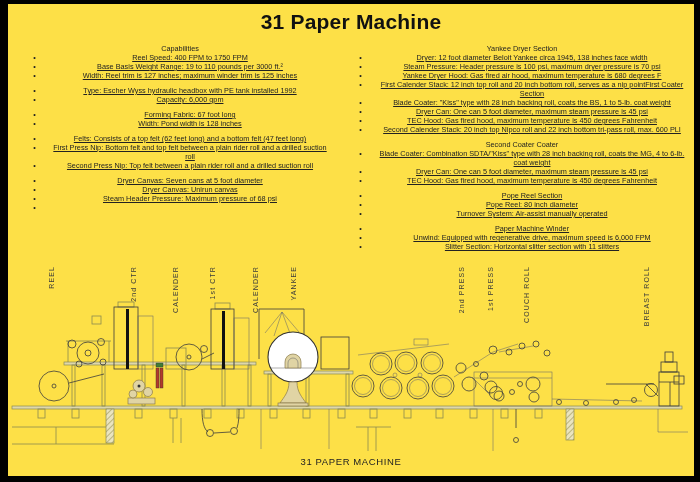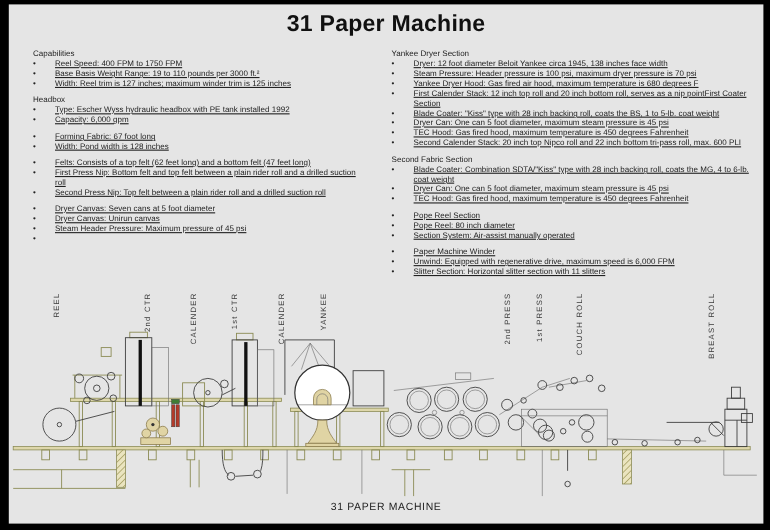--- a/index.html
+++ b/index.html
@@ -1,19 +1,19 @@
 <!DOCTYPE html>
 <html><head>
 <meta charset="utf-8">
 <style>
   html,body{margin:0;padding:0;background:#222;}
   .page-frame{position:relative;width:700px;height:482px;background:#000;font-family:"Liberation Sans",sans-serif;overflow:hidden;}
-  .page{position:absolute;left:8px;top:4px;right:6px;bottom:6px;background:#e5e5e5;}
+  .page{position:absolute;left:8px;top:4px;right:6px;bottom:6px;background:#fde047;}
   .title{position:absolute;left:0;top:6px;width:100%;text-align:center;font-size:21px;font-weight:bold;color:#111;letter-spacing:.2px;}
-  .spec-col{position:absolute;top:40px;font-size:7.3px;line-height:9px;color:#222;}
+  .spec-col{position:absolute;top:40px;font-size:7.3px;line-height:9px;color:#222;text-align:center;}
   #left-col{left:22px;width:300px;}
   #right-col{left:348px;width:332px;}
   .spec-section{margin-bottom:6px;}
   .spec-heading{margin-left:0;}
   .spec-item{display:flex;}
   .spec-item .bullet{width:9px;flex:0 0 9px;}
   .spec-item .itext{flex:1;padding-left:11px;text-decoration:underline;}
   .diagram{position:absolute;left:0;top:248px;width:686px;height:200px;}
   .dlabel{font-family:"Liberation Sans",sans-serif;font-size:7px;letter-spacing:1.1px;fill:#3a3a3a;}
   .ink{stroke:#3c3c3c;fill:none;stroke-width:.8;}
@@ -40,21 +40,20 @@
           <div class="spec-item">
             <span class="bullet">•</span>
             <span class="itext">Base Basis Weight Range:  19 to 110 pounds per 3000 ft.²</span>
           </div>
           <div class="spec-item">
             <span class="bullet">•</span>
             <span class="itext">Width:  Reel trim is 127 inches; maximum winder trim is 125 inches</span>
           </div>
         </div>
         <div class="spec-section">
-          <div class="spec-heading">Headbox</div>
           <div class="spec-item">
             <span class="bullet">•</span>
             <span class="itext">Type:  Escher Wyss hydraulic headbox with PE tank installed 1992</span>
           </div>
           <div class="spec-item">
             <span class="bullet">•</span>
             <span class="itext">Capacity:  6,000 gpm</span>
           </div>
         </div>
         <div class="spec-section">
@@ -85,21 +84,21 @@
           <div class="spec-item">
             <span class="bullet">•</span>
             <span class="itext">Dryer Canvas:  Seven cans at 5 foot diameter</span>
           </div>
           <div class="spec-item">
             <span class="bullet">•</span>
             <span class="itext">Dryer Canvas:  Unirun canvas</span>
           </div>
           <div class="spec-item">
             <span class="bullet">•</span>
-            <span class="itext">Steam Header Pressure:  Maximum pressure of 45 psi</span>
+            <span class="itext">Steam Header Pressure:  Maximum pressure of 68 psi</span>
           </div>
           <div class="spec-item">
             <span class="bullet">•</span>
             <span class="itext"></span>
           </div>
         </div>
       </div>
     <div id="right-col" class="spec-col">
         <div class="spec-section">
           <div class="spec-heading">Yankee Dryer Section</div>
@@ -130,21 +129,21 @@
           <div class="spec-item">
             <span class="bullet">•</span>
             <span class="itext">TEC Hood:  Gas fired hood, maximum temperature is 450 degrees Fahrenheit</span>
           </div>
           <div class="spec-item">
             <span class="bullet">•</span>
             <span class="itext">Second Calender Stack:  20 inch top Nipco roll and 22 inch bottom tri-pass roll, max. 600 PLI</span>
           </div>
         </div>
         <div class="spec-section">
-          <div class="spec-heading">Second Fabric Section</div>
+          <div class="spec-heading">Second Coater Coater</div>
           <div class="spec-item">
             <span class="bullet">•</span>
             <span class="itext">Blade Coater:  Combination SDTA/"Kiss" type with 28 inch backing roll, coats the MG, 4 to 6-lb. coat weight</span>
           </div>
           <div class="spec-item">
             <span class="bullet">•</span>
             <span class="itext">Dryer Can:  One can 5 foot diameter, maximum steam pressure is 45 psi</span>
           </div>
           <div class="spec-item">
             <span class="bullet">•</span>
@@ -155,21 +154,21 @@
           <div class="spec-item">
             <span class="bullet">•</span>
             <span class="itext">Pope Reel Section</span>
           </div>
           <div class="spec-item">
             <span class="bullet">•</span>
             <span class="itext">Pope Reel:  80 inch diameter</span>
           </div>
           <div class="spec-item">
             <span class="bullet">•</span>
-            <span class="itext">Section System:  Air-assist manually operated</span>
+            <span class="itext">Turnover System:  Air-assist manually operated</span>
           </div>
         </div>
         <div class="spec-section">
           <div class="spec-item">
             <span class="bullet">•</span>
             <span class="itext">Paper Machine Winder</span>
           </div>
           <div class="spec-item">
             <span class="bullet">•</span>
             <span class="itext">Unwind:  Equipped with regenerative drive, maximum speed is 6,000 FPM</span>

